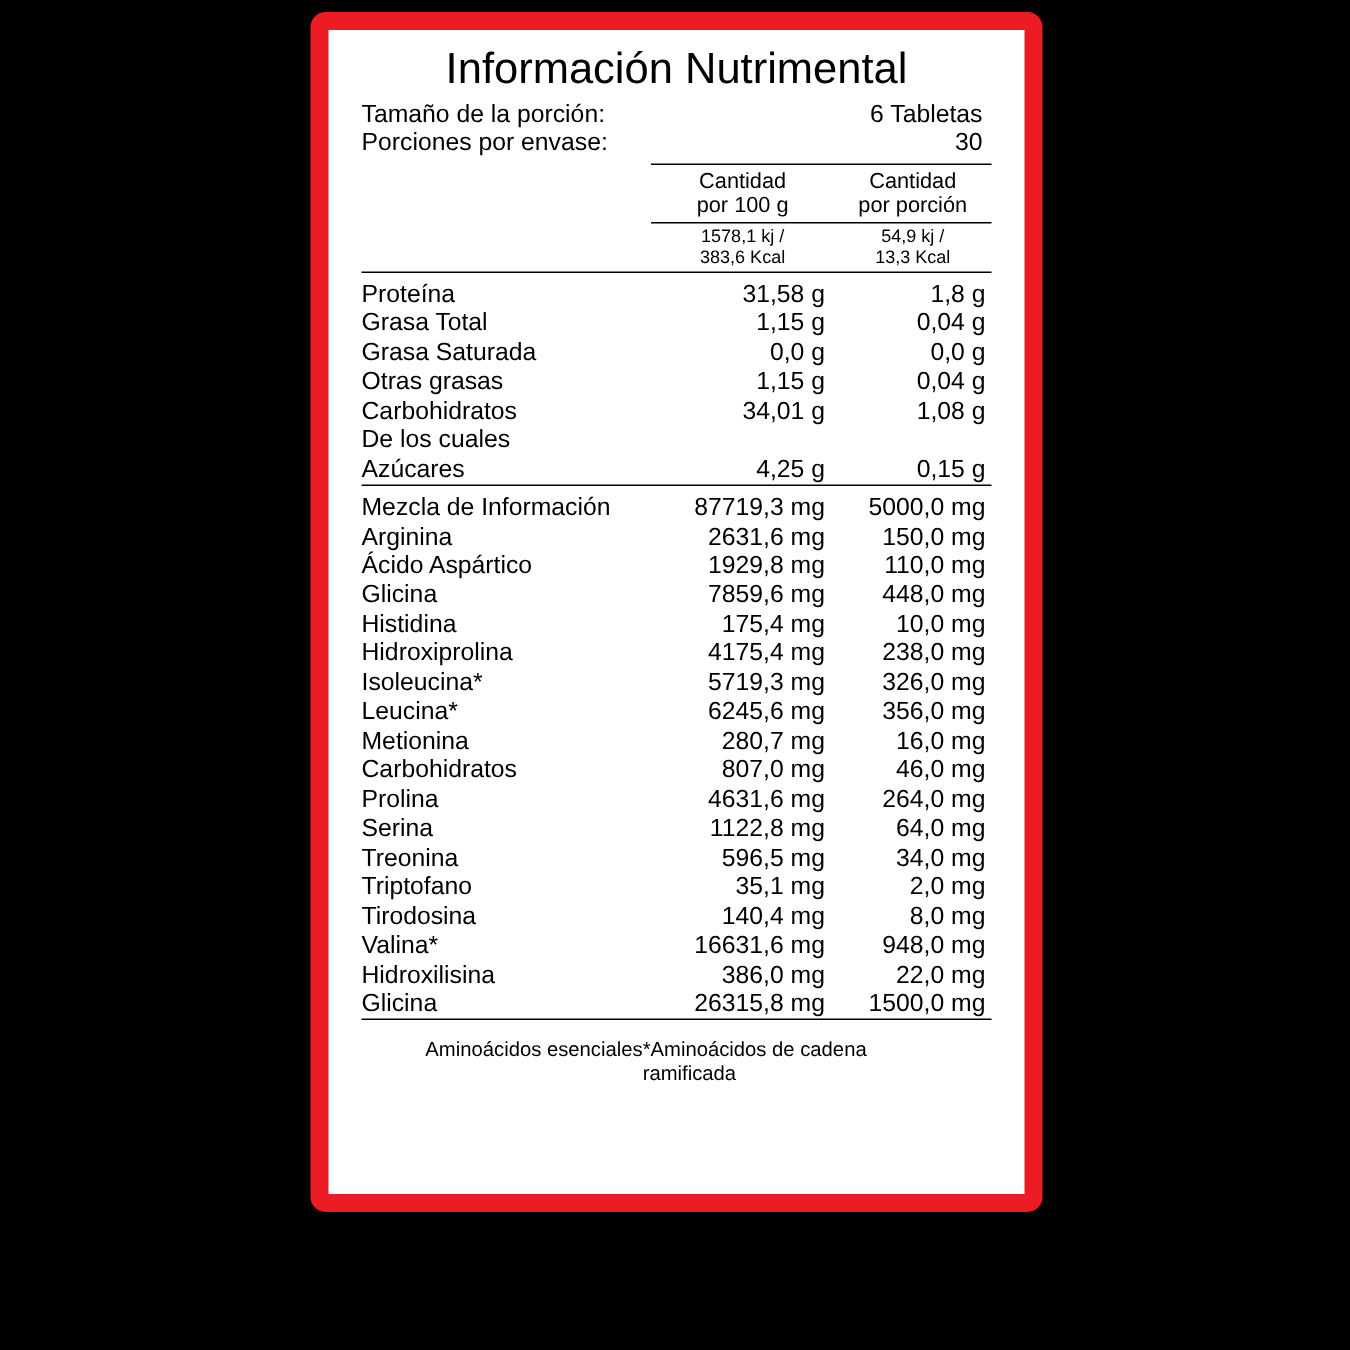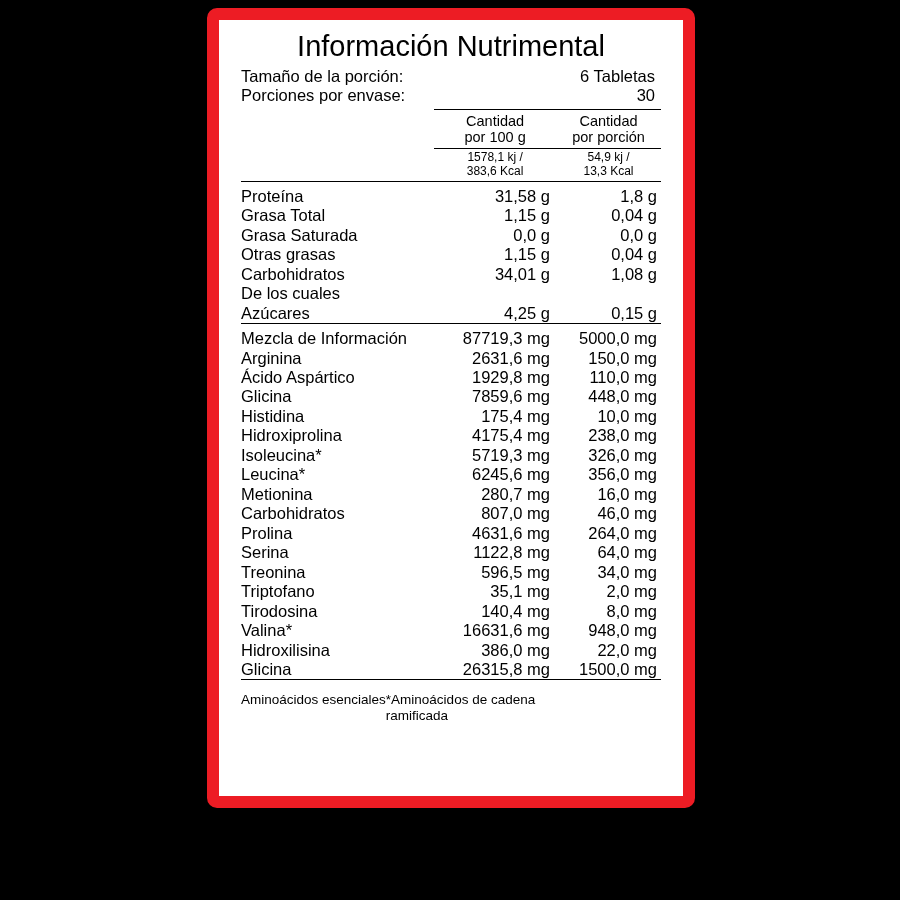--- a/index.html
+++ b/index.html
@@ -86,21 +86,21 @@
     line-height: 1.14;
     padding-top: 2px;
     padding-bottom: 2px;
     vertical-align: top;
   }
   .energy .c-100, .energy .c-port { padding-right: 0; }
   .hdr .c-100, .hdr .c-port { padding-right: 0; }
 
   .footnotes {
     display: flex;
-    justify-content: flex-start;
+    justify-content: center;
     font-size: 13.5px;
     padding-top: 7px;
     line-height: 1.16;
   }
   .footnote-left { text-align: left; }
   .footnote-right { text-align: left; width: 190px;}
   .tbl-wrap { margin-top: 0px; }
 </style>
 </head>
 <body>

